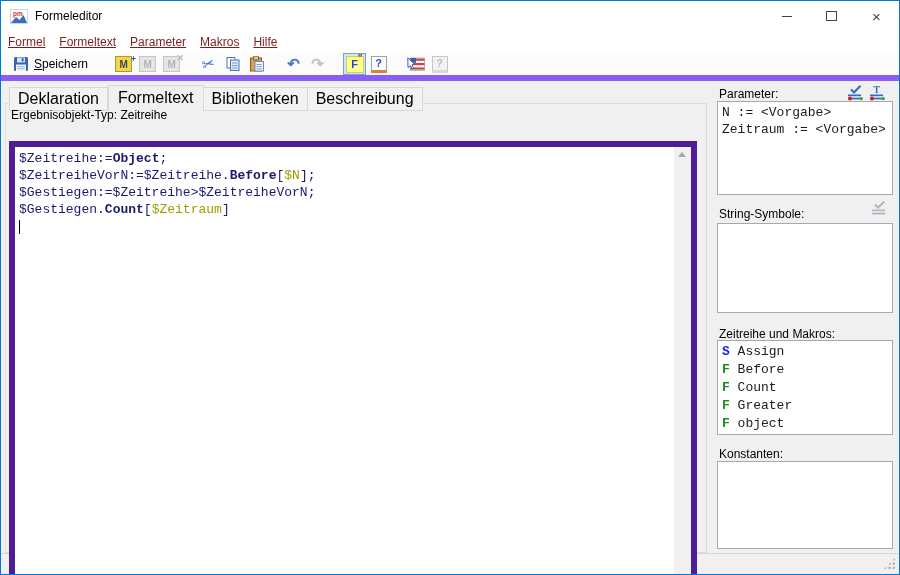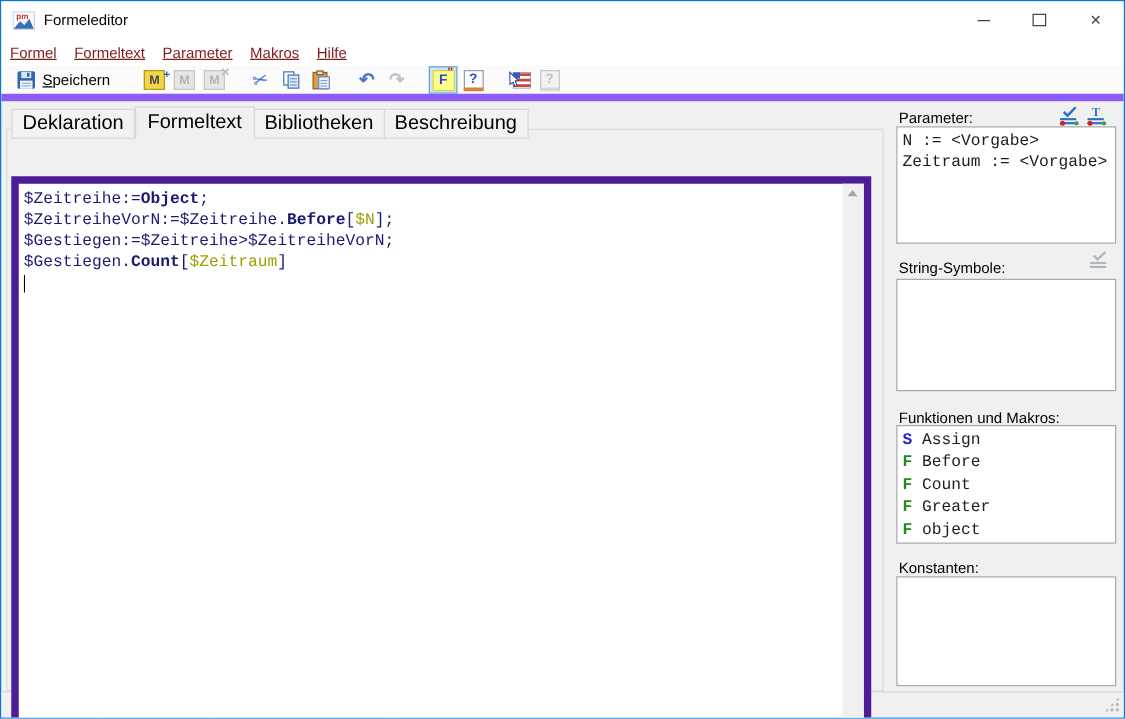--- a/index.html
+++ b/index.html
@@ -189,20 +189,21 @@
       </span>
   </div>
 
   <div class="tabs" id="tabs">
       <span class="tab">Deklaration</span>
       <span class="tab active">Formeltext</span>
       <span class="tab">Bibliotheken</span>
       <span class="tab">Beschreibung</span>
     </div>
   <div class="tabpage"></div>
+  <div class="result-type">Ergebnisobjekt-Typ: Zeitreihe</div>
 
   <div class="editor">
     <div class="code" id="code"><div class="code-line"><span class="seg-plain">$Zeitreihe:=</span><span class="seg-keyword">Object</span><span class="seg-plain">;</span></div><div class="code-line"><span class="seg-plain">$ZeitreiheVorN:=$Zeitreihe.</span><span class="seg-keyword">Before</span><span class="seg-plain">[</span><span class="seg-param">$N</span><span class="seg-plain">];</span></div><div class="code-line"><span class="seg-plain">$Gestiegen:=$Zeitreihe&gt;$ZeitreiheVorN;</span></div><div class="code-line"><span class="seg-plain">$Gestiegen.</span><span class="seg-keyword">Count</span><span class="seg-plain">[</span><span class="seg-param">$Zeitraum</span><span class="seg-plain">]</span></div><div class="code-line"><span class="caret"></span></div></div>
     <div class="vscroll">
       <span class="vs-up"></span>
       <span class="vs-down"></span>
     </div>
     <div class="hscroll">
       <span class="hs-left"></span>
       <span class="hs-thumb"></span>
@@ -236,21 +237,21 @@
   <div class="rp-label" style="top:206px;">String-Symbole:</div>
   <span class="rp-iconbtn" style="left:870px;top:200px;">
     <svg width="17" height="15" viewBox="0 0 17 15">
       <path d="M4 3.5 L7 6.5 L13.5 0.5" stroke="#b3b8bd" stroke-width="2" fill="none"></path>
       <rect x="1" y="8.5" width="13" height="1.7" fill="#b3b8bd"></rect>
       <rect x="1" y="11.7" width="13" height="1.7" fill="#9fb7cf"></rect>
     </svg>
   </span>
   <div class="rp-box" style="top:222px;height:90px;"></div>
 
-  <div class="rp-label" style="top:326px;">Funktionen und Makros:</div>
+  <div class="rp-label" style="top:326px;">Zeitreihe und Makros:</div>
   <div class="rp-box" style="top:339px;height:95px;">
     <div id="fn-list" style="padding-top:2px;">
         <div class="fn-item"><span class="fn-prefix s">S</span><span class="fn-name"> Assign</span></div>
         <div class="fn-item"><span class="fn-prefix f">F</span><span class="fn-name"> Before</span></div>
         <div class="fn-item"><span class="fn-prefix f">F</span><span class="fn-name"> Count</span></div>
         <div class="fn-item"><span class="fn-prefix f">F</span><span class="fn-name"> Greater</span></div>
         <div class="fn-item"><span class="fn-prefix f">F</span><span class="fn-name"> object</span></div>
       </div>
   </div>
 

